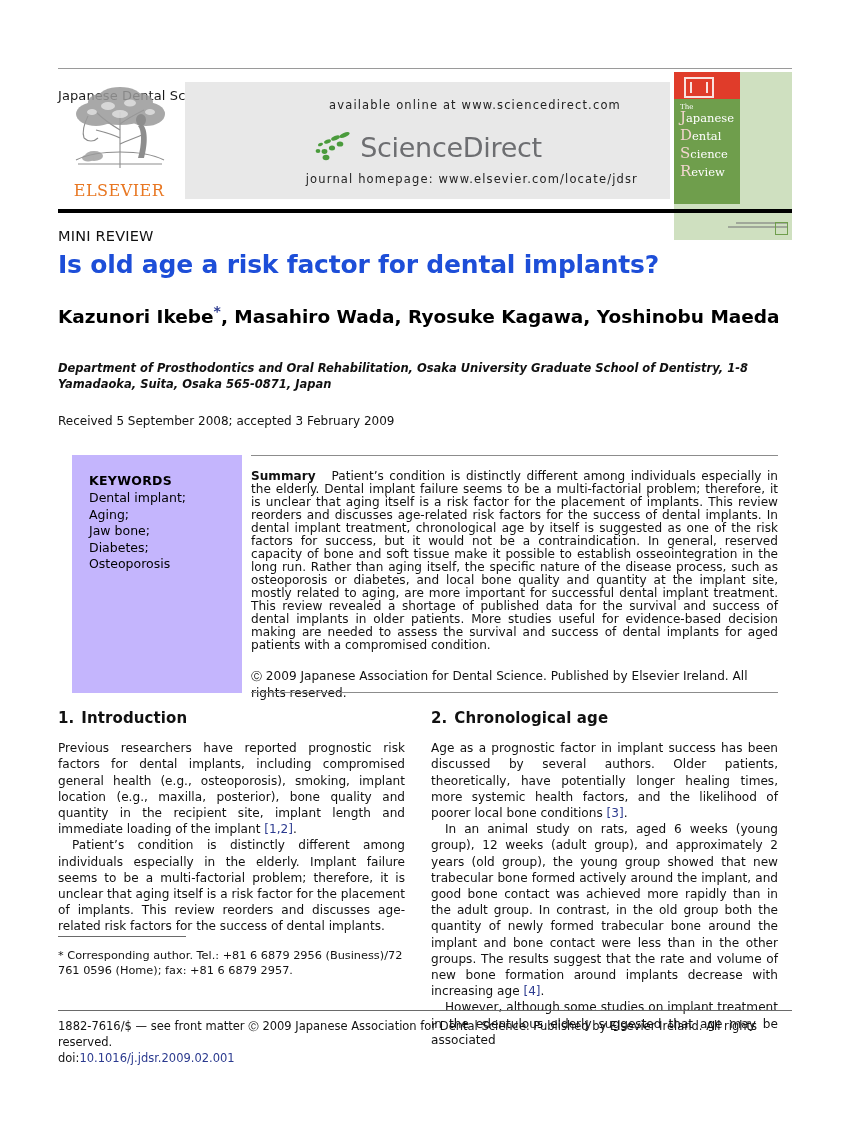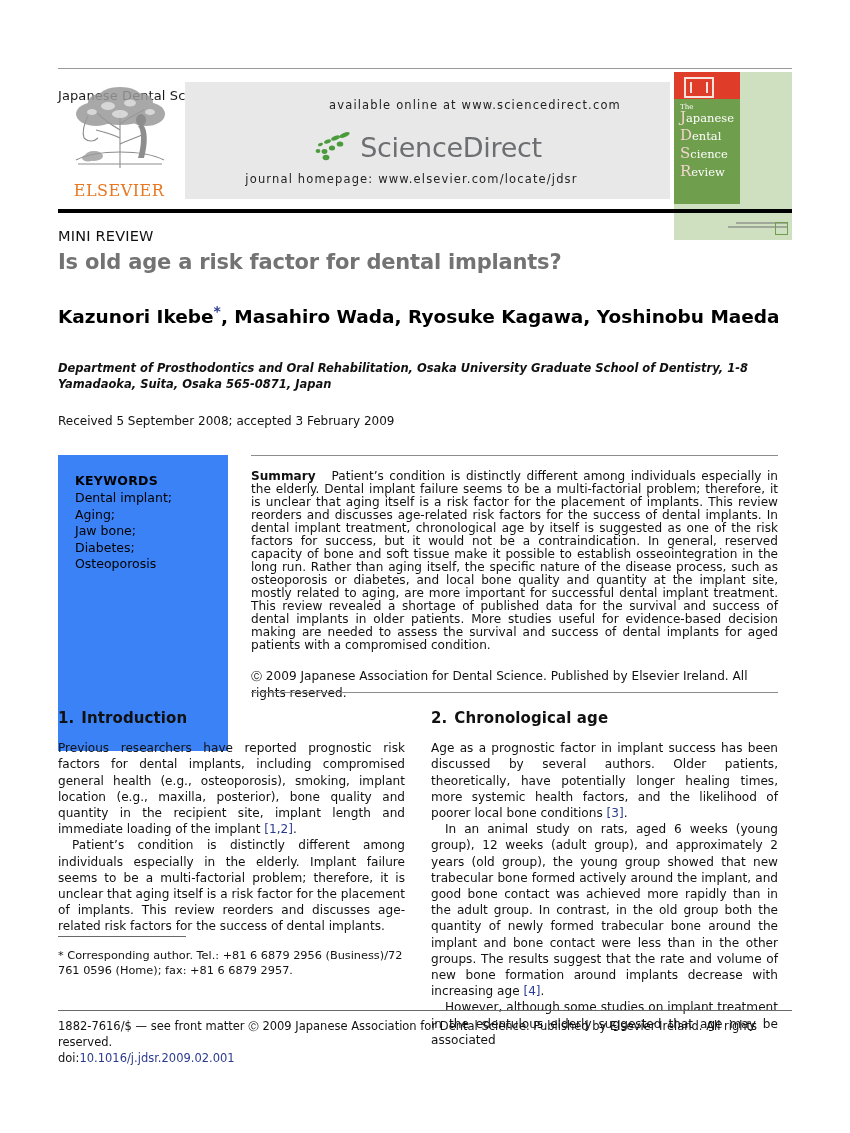--- a/index.html
+++ b/index.html
@@ -45,21 +45,21 @@
   }
   .sd-logo {
     position:absolute; top:44px; left:0; width:485px; height:42px;
     display:flex; align-items:center; justify-content:center; gap:5px;
   }
   .sd-logo .txt {
     font-size:27px; color:#6d6e71; letter-spacing:-.3px;
     font-family:"DejaVu Sans", sans-serif;
   }
   .sd-home {
-    position:absolute; bottom:13px; left:0; width:453px; text-align:center;
+    position:absolute; bottom:13px; left:0; width:453px; text-align:right;
     font-size:11.5px; letter-spacing:1.15px; color:#222;
   }
 
   .cover {
     position:absolute; right:0; top:0; width:118px; height:168px;
     background:#cfe0c0; overflow:hidden;
   }
   .cover .redbar { position:absolute; left:0; top:0; width:66px; height:27px; background:#e03c2a; }
   .cover .greenbar { position:absolute; left:0; top:27px; width:66px; height:105px; background:#6f9e4c; }
   .cover .redmark {
@@ -91,43 +91,43 @@
     position:absolute; left:58px; top:209px; width:734px; height:4px; background:#000;
   }
 
   
   .minirev {
     position:absolute; left:58px; top:228px;
     font-size:14.5px; letter-spacing:.2px; color:#111;
   }
   .title {
     position:absolute; left:58px; top:250px; width:720px;
-    font-size:21px; font-weight:bold; letter-spacing:-.2px; color:#737373;
+    font-size:25px; font-weight:bold; letter-spacing:-.2px; color:#1d4ed8;
   }
   .authors {
     position:absolute; left:58px; top:303px; width:740px;
     font-size:18.5px; font-weight:bold; color:#000;
   }
   .authors .star { color:#2b3a8f; font-size:14px; vertical-align:super; }
   .affil {
     position:absolute; left:58px; top:360px; width:700px;
     font-size:11.5px; font-style:italic; font-weight:bold; line-height:16px; color:#111;
   }
   .received {
     position:absolute; left:58px; top:414px;
     font-size:12px; color:#111;
   }
 
   
   .rule-abs-top { position:absolute; left:251px; top:455px; width:527px; height:1px; background:#8c8c8c; }
   .rule-abs-bot { position:absolute; left:251px; top:692px; width:527px; height:1px; background:#8c8c8c; }
 
   .kwbox {
-    position:absolute; left:58px; top:455px; width:170px; height:296px;
-    background:#3b82f6;
+    position:absolute; left:72px; top:455px; width:170px; height:238px;
+    background:#c4b5fd;
   }
   .kwbox .inner { position:absolute; left:17px; top:18px; width:140px; }
   .kwbox .kwtitle { font-size:12.5px; font-weight:bold; letter-spacing:.3px; margin-bottom:2px; }
   .kwbox .kw { font-size:12.5px; line-height:16.5px; }
 
   .summary {
     position:absolute; left:251px; top:470px; width:527px;
     font-size:12.1px; line-height:13px; text-align:justify; color:#111;
   }
   .summary .lbl { font-weight:bold; }

